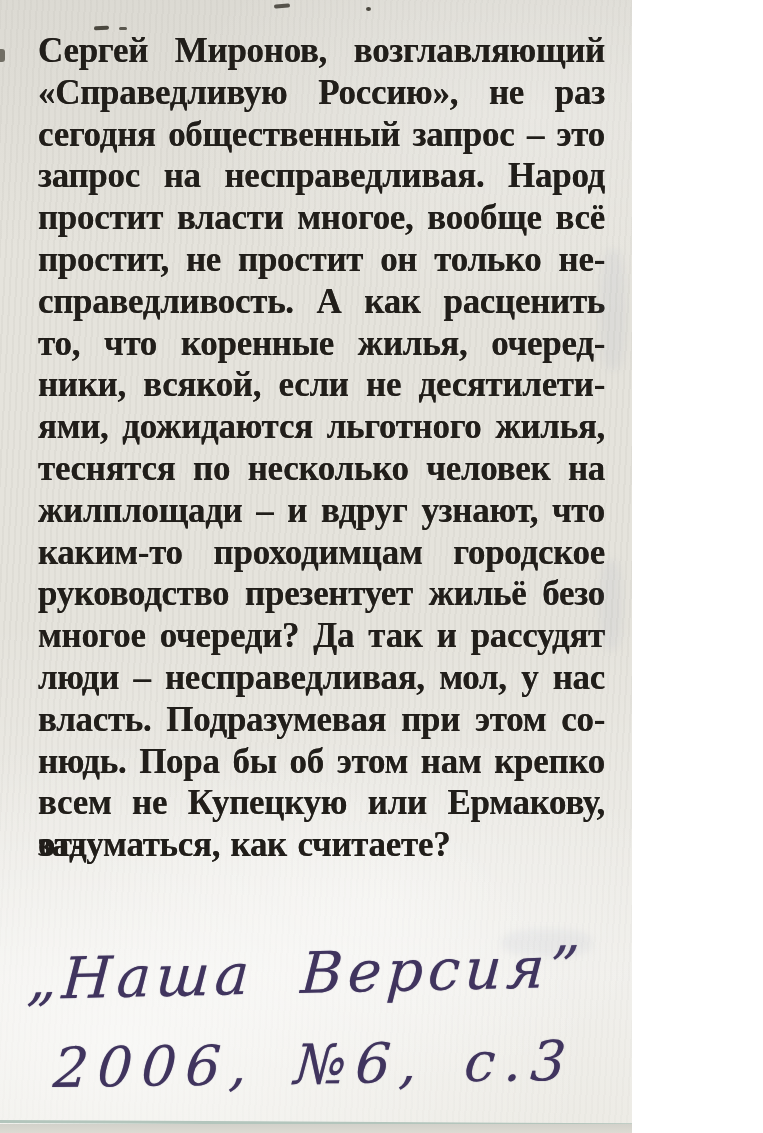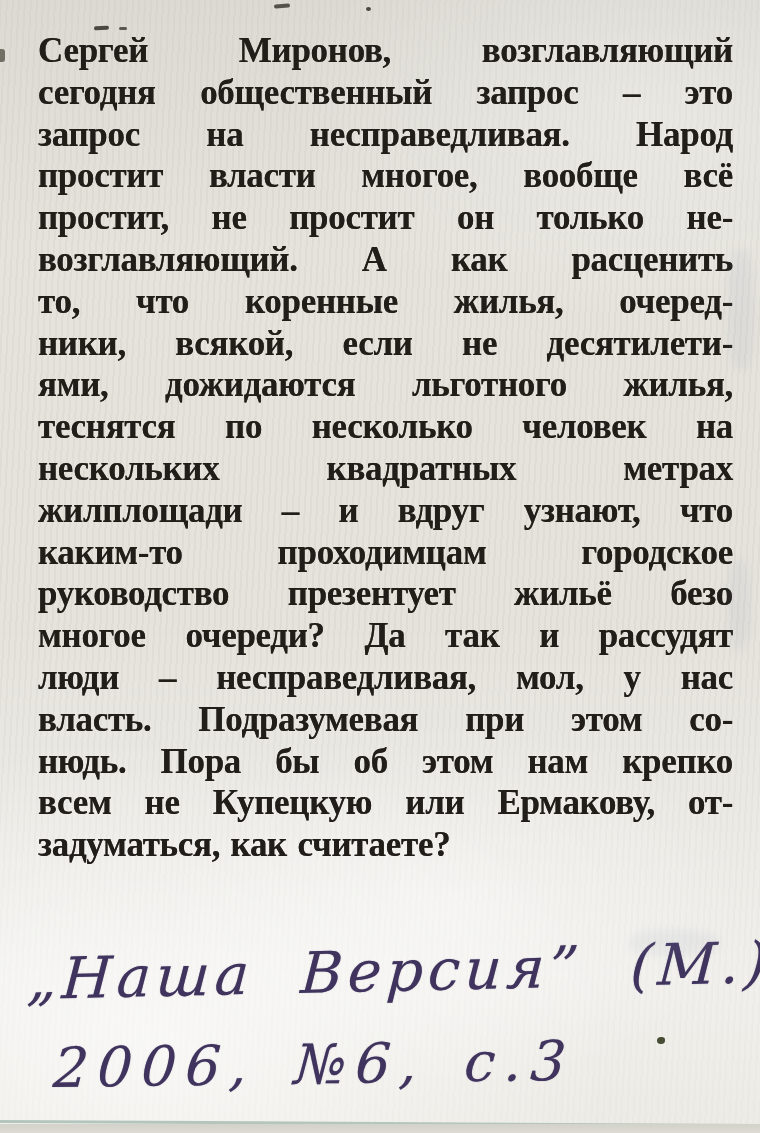--- a/index.html
+++ b/index.html
@@ -5,21 +5,21 @@
   :root{
     --paper:#e4e2db;
     --ink:#211e1a;
     --hand:#40345e;
   }
   *{margin:0;padding:0;box-sizing:border-box;}
   html,body{width:763px;height:1133px;overflow:hidden;}
   body{font-family:"Liberation Serif","DejaVu Serif",serif;}
 
   .paper{
-    position:relative;width:760px;height:1133px;overflow:hidden;
+    position:relative;width:632px;height:1133px;overflow:hidden;
     background-color:var(--paper);
     background-image:
       radial-gradient(ellipse 520px 300px at 85% 10%, rgba(255,255,255,.30), transparent 70%),
       radial-gradient(ellipse 650px 420px at 20% 92%, rgba(255,255,255,.60), transparent 72%),
       radial-gradient(ellipse 420px 260px at 60% 80%, rgba(255,255,255,.40), transparent 70%),
       linear-gradient(180deg, rgba(196,194,187,.28) 0%, rgba(255,255,255,0) 22%, rgba(255,255,255,0) 55%, rgba(255,255,255,.45) 86%, rgba(244,243,238,.5) 100%),
       repeating-linear-gradient(93deg, rgba(118,116,108,.05) 0 2px, rgba(255,255,255,.04) 2px 6px);
   }
 
   
@@ -84,30 +84,30 @@
     background:linear-gradient(180deg,#d2d1ca,#dddbd3);
   }
 </style>
 </head>
 <body>
 
 <div class="paper">
 
   <div class="article">
       <div class="pline">Сергей Миронов, возглавляющий</div>
+      <div class="pline">«Справедливую Россию», не раз</div>
       <div class="pline">сегодня общественный запрос – это</div>
       <div class="pline">запрос на несправедливая. Народ</div>
       <div class="pline">простит власти многое, вообще всё</div>
       <div class="pline">простит, не простит он только не-</div>
-      <div class="pline">возглавляющий. А как расценить</div>
+      <div class="pline">справедливость. А как расценить</div>
       <div class="pline">то, что коренные жилья, очеред-</div>
       <div class="pline">ники, всякой, если не десятилети-</div>
       <div class="pline">ями, дожидаются льготного жилья,</div>
       <div class="pline">теснятся по несколько человек на</div>
-      <div class="pline">нескольких квадратных метрах</div>
       <div class="pline">жилплощади – и вдруг узнают, что</div>
       <div class="pline">каким-то проходимцам городское</div>
       <div class="pline">руководство презентует жильё безо</div>
       <div class="pline">многое очереди? Да так и рассудят</div>
       <div class="pline">люди – несправедливая, мол, у нас</div>
       <div class="pline">власть. Подразумевая при этом со-</div>
       <div class="pline">нюдь. Пора бы об этом нам крепко</div>
       <div class="pline">всем не Купецкую или Ермакову, от-</div>
       <div class="pline plain">задуматься, как считаете?</div>
     </div>

